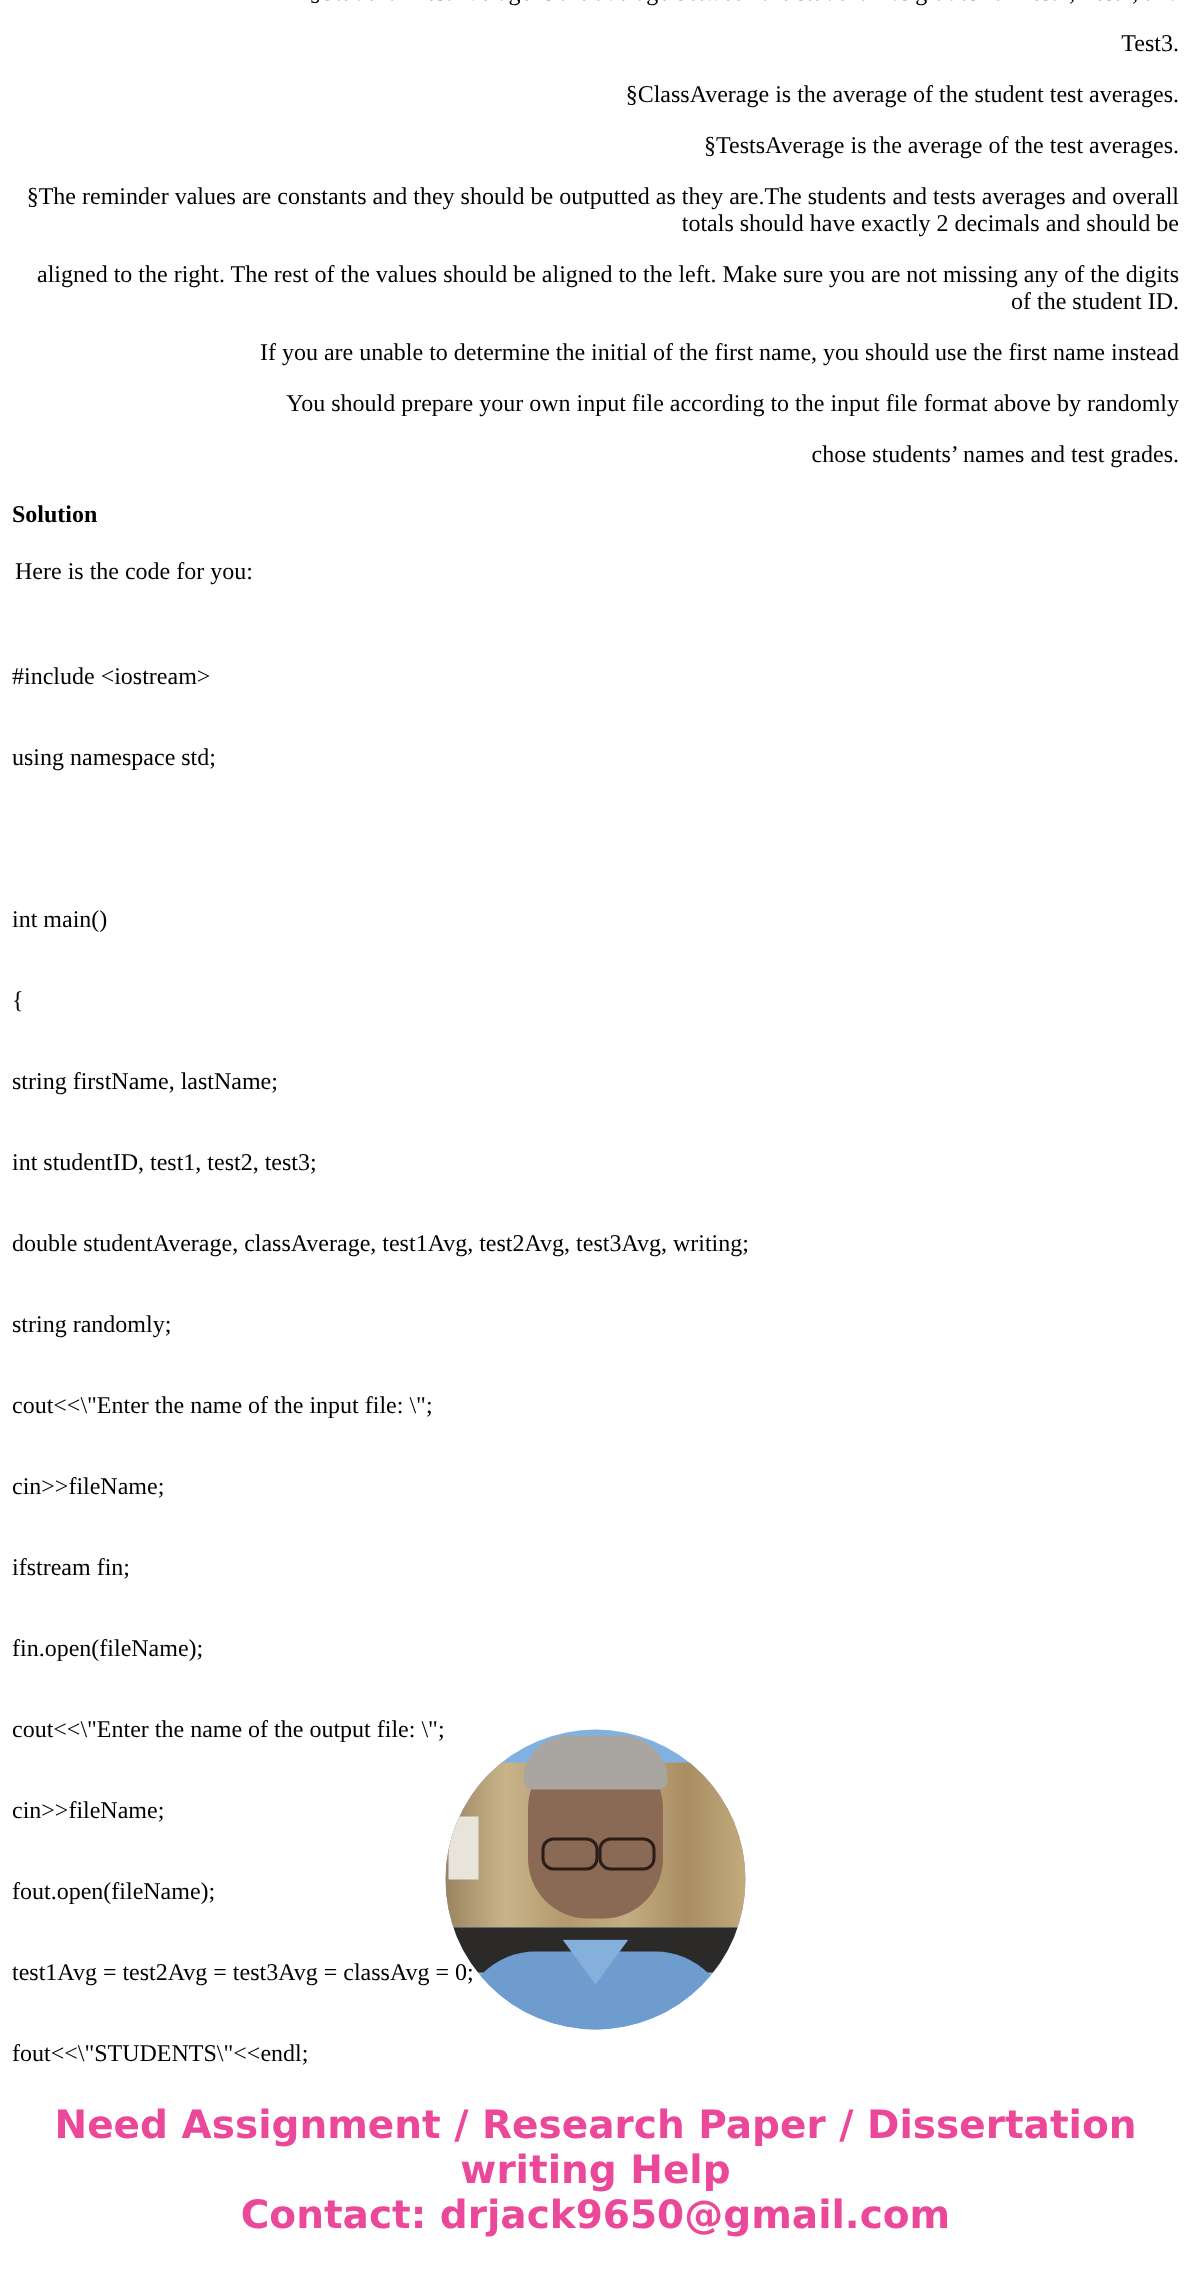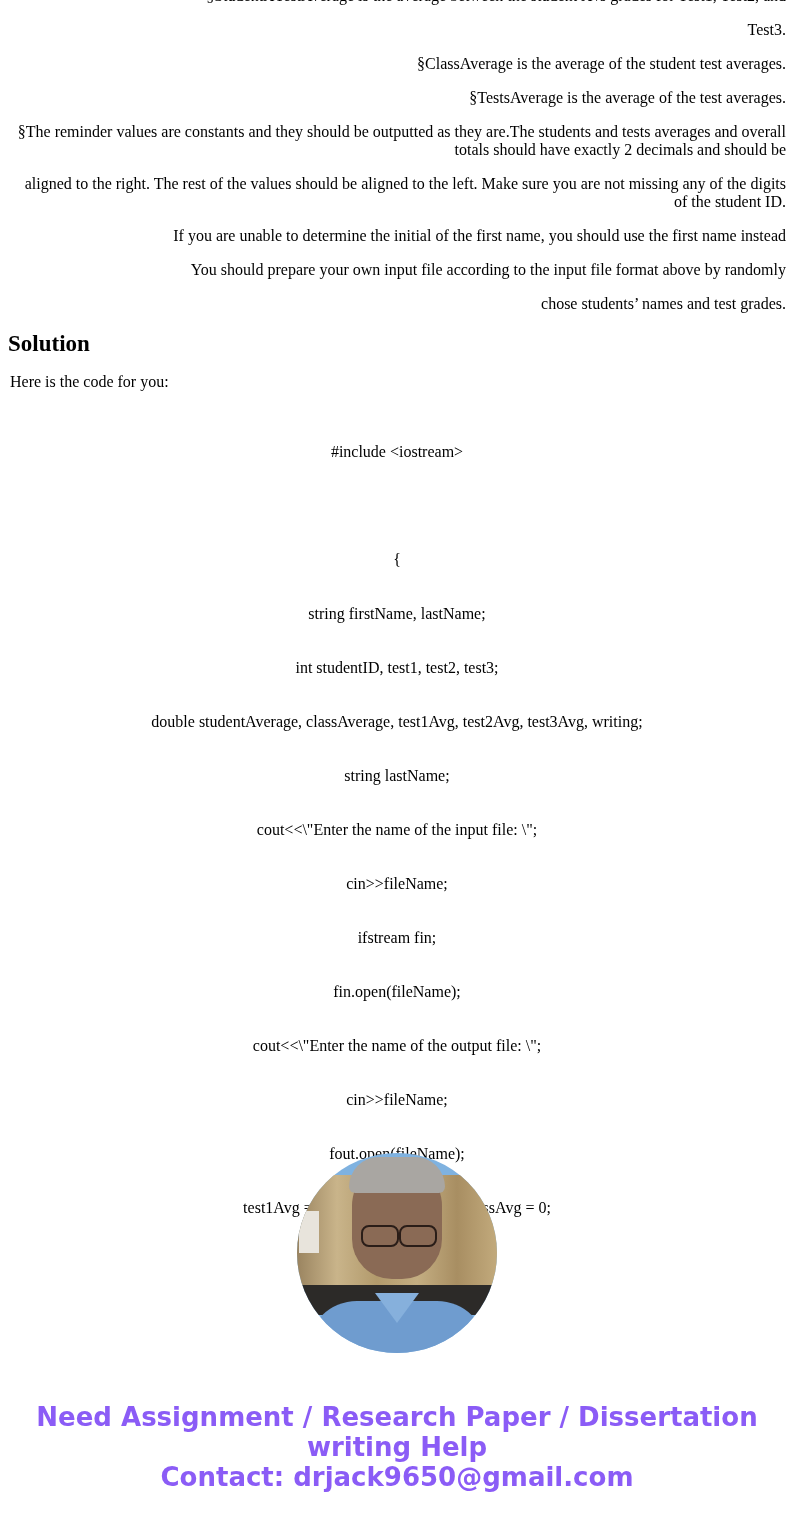--- a/index.html
+++ b/index.html
@@ -22,39 +22,38 @@
       top: -13px;
       width: 778px;
     }
     .para {
       margin: 0 0 16px 0;
       line-height: 18px;
       text-align: right;
     }
     .heading {
       font-weight: bold;
-      font-size: 23px;
+      font-size: 16px;
       margin: 20px 0 18px 0;
       line-height: 22px;
     }
     .intro {
       margin: 0 0 16px 2px;
       line-height: 18px;
     }
     .code {
       margin: 0;
       font-family: "Liberation Serif", "DejaVu Serif", serif;
       font-size: 16px;
       line-height: 18px;
       white-space: pre;
     }
     .code-line {
       display: block;
       height: 18px;
-      text-align: center;
     }
     .avatar-wrap {
       position: absolute;
       left: 297px;
       top: 1153px;
       width: 200px;
       height: 200px;
       border-radius: 50%;
       overflow: hidden;
       background: #7fb2e0;
@@ -117,21 +116,21 @@
     .footer {
       position: absolute;
       left: 0;
       top: 1402px;
       width: 794px;
       text-align: center;
       font-family: "DejaVu Sans", sans-serif;
       font-weight: bold;
       font-size: 26px;
       line-height: 30px;
-      color: #8b5cf6;
+      color: #ec4899;
     }
     .footer-line { display: block; }
   </style>
 </head>
 <body>
 
 <div class="page">
 
   <section>
     <p class="para">§StudentXTestAverage is the average between the student X\'s grades for Test1, Test2, and</p>
@@ -143,26 +142,28 @@
     <p class="para">If you are unable to determine the initial of the first name, you should use the first name instead</p>
     <p class="para">You should prepare your own input file according to the input file format above by randomly</p>
     <p class="para">chose students’ names and test grades.</p>
   </section>
 
   <section>
     <h3 class="heading">Solution</h3>
     <p class="intro">Here is the code for you:</p>
     <div class="code">
       <span class="code-line">#include &lt;iostream&gt;</span>
+      <span class="code-line">using namespace std;</span>
       <span class="code-line"></span>
+      <span class="code-line">int main()</span>
       <span class="code-line">{</span>
       <span class="code-line">string firstName, lastName;</span>
       <span class="code-line">int studentID, test1, test2, test3;</span>
       <span class="code-line">double studentAverage, classAverage, test1Avg, test2Avg, test3Avg, writing;</span>
-      <span class="code-line">string lastName;</span>
+      <span class="code-line">string randomly;</span>
       <span class="code-line">cout&lt;&lt;\"Enter the name of the input file: \";</span>
       <span class="code-line">cin&gt;&gt;fileName;</span>
       <span class="code-line">ifstream fin;</span>
       <span class="code-line">fin.open(fileName);</span>
       <span class="code-line">cout&lt;&lt;\"Enter the name of the output file: \";</span>
       <span class="code-line">cin&gt;&gt;fileName;</span>
       <span class="code-line">fout.open(fileName);</span>
       <span class="code-line">test1Avg = test2Avg = test3Avg = classAvg = 0;</span>
       <span class="code-line">fout&lt;&lt;\"STUDENTS\"&lt;&lt;endl;</span>
       

